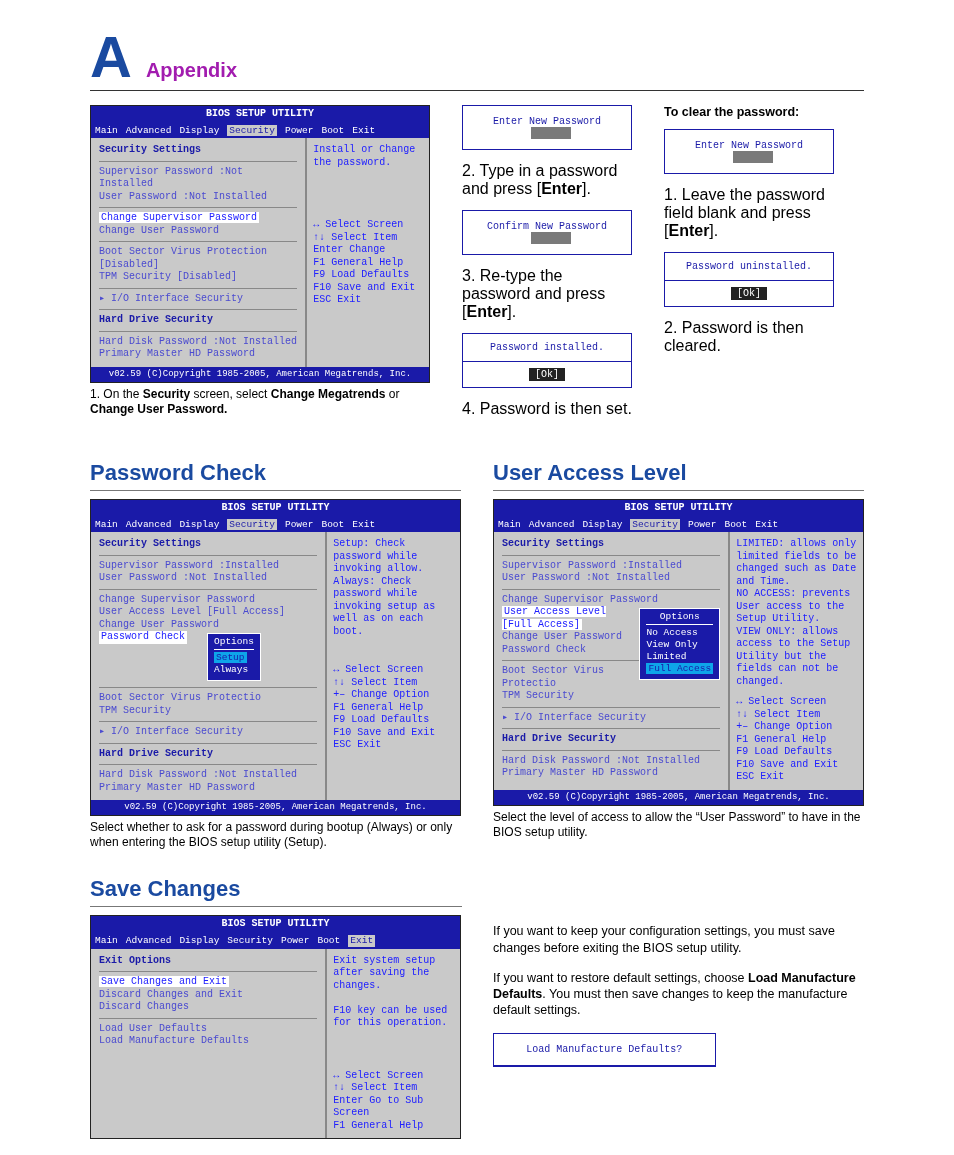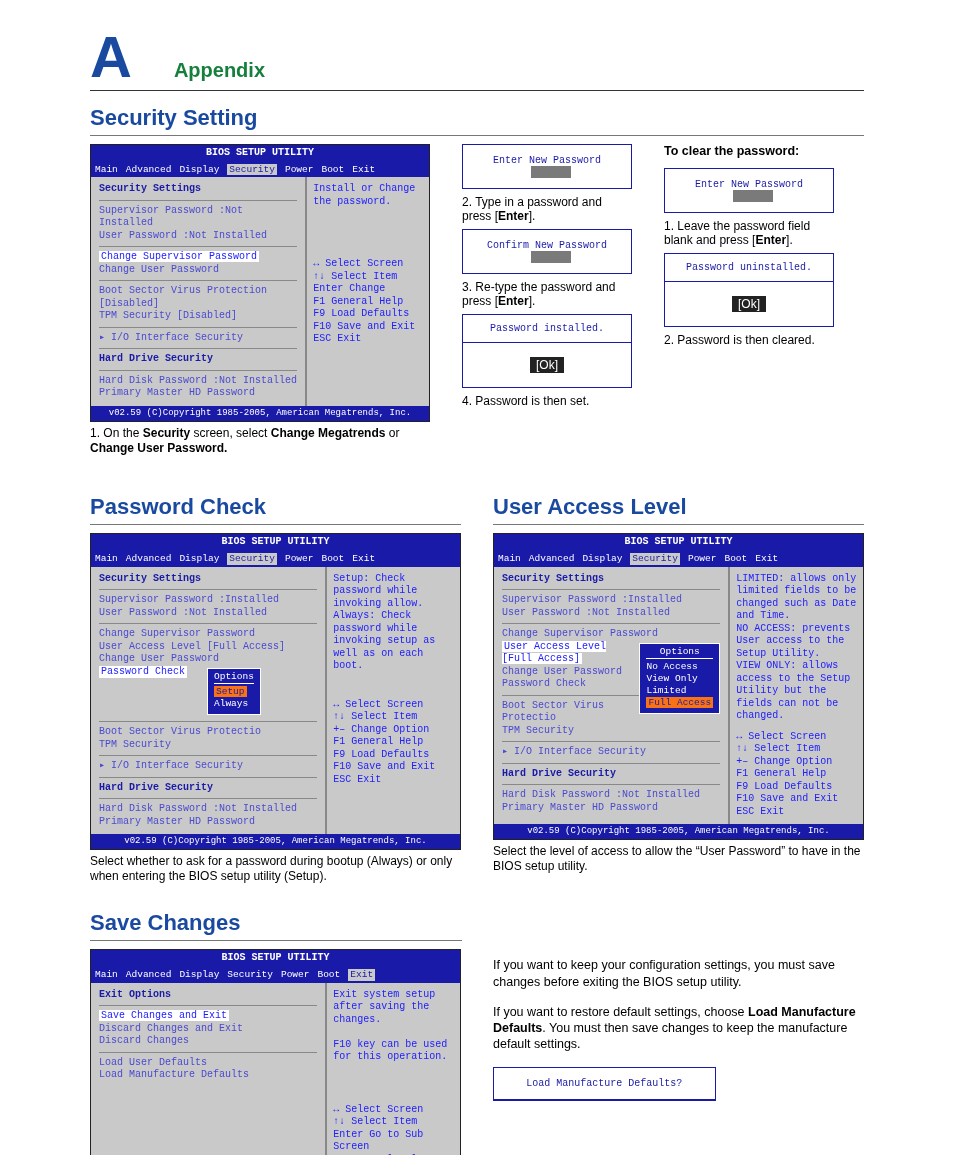--- a/index.html
+++ b/index.html
@@ -6,28 +6,28 @@
   body {
     margin: 0;
     background: #fff;
     font-family: Arial, Helvetica, sans-serif;
     color: #000;
     width: 954px;
   }
   .page { padding: 28px 90px 40px 90px; }
   .appx-row { display: flex; align-items: baseline; border-bottom: 1px solid #333; padding-bottom: 4px; margin-bottom: 14px; }
   .bigA { font-size: 58px; font-weight: 700; color: #1a4aa0; margin-right: 14px; line-height: 1; }
-  .appx-lbl { font-size: 20px; font-weight: 700; color: #15803d; margin-left: 28px; }
+  .appx-lbl { font-size: 20px; font-weight: 700; color: #a21caf; }
   .h1 { font-size: 22px; font-weight: 700; color: #1a4aa0; border-bottom: 1px solid #777; padding-bottom: 4px; margin: 12px 0 8px; }
   .row { display: flex; gap: 20px; }
   .col { flex: 1; min-width: 0; }
   .col-narrow { flex: 0 0 170px; }
   .caption { font-size: 12px; line-height: 1.25; margin: 4px 0 8px; }
   .caption b { font-weight: 700; }
-  .mini-note { font-size: 12px; margin: 6px 0; }
+  .mini-note { font-size: 16px; margin: 12px 0; }
   .mini-note b { font-weight: 700; }
   .cols-top { display: flex; gap: 18px; }
 
   
   .bios {
     border: 1px solid #222;
     background: #c9c9c9;
     font-family: "Courier New", monospace;
     font-size: 10px;
     line-height: 1.25;
@@ -84,21 +84,21 @@
     position: relative;
     display: inline-block;
     background: #1a1aa8;
     color: #fff;
     border: 1px solid #fff;
     padding: 2px 6px 4px;
     margin-top: 2px;
     font-size: 9.5px;
   }
   .bios .popup .ptitle { border-bottom: 1px solid #fff; margin-bottom: 2px; padding-bottom: 1px; text-align: center; }
-  .bios .popup .psel { background: #f97316; color: #1a1aa8; padding: 0 2px; }
+  .bios .popup .psel { background: #0ea5e9; color: #1a1aa8; padding: 0 2px; }
 
   
   .dlg {
     border: 1px solid #1a1aa8;
     background: #fff;
     font-family: "Courier New", monospace;
     font-size: 10px;
     color: #1a1aa8;
     padding: 10px 8px;
     text-align: center;
@@ -113,24 +113,24 @@
     margin-left: 8px;
     vertical-align: middle;
   }
   .dlg.split { padding: 0; }
   .dlg.split .top { padding: 8px; border-bottom: 1px solid #1a1aa8; }
   .dlg.split .bot { padding: 6px; }
   .btn {
     display: inline-block;
     background: #222;
     color: #fff;
-    font-family: Liberation Sans, sans-serif;
-    font-size: 12px;
+    font-family: Liberation Mono, monospace;
+    font-size: 10px;
     padding: 1px 6px;
-    margin: 8px 8px;
+    margin: 0 8px;
   }
   .btn.outline { background: transparent; color: #1a1aa8; }
   .confirm-dlg {
     border: 1px solid #1a1aa8;
     background: #fff;
     font-family: "Courier New", monospace;
     font-size: 10px;
     color: #1a1aa8;
     text-align: center;
   }
@@ -143,21 +143,20 @@
 </head>
 <body>
 
 <div class="page">
 
   <div class="appx-row">
     <div class="bigA">A</div>
     <div class="appx-lbl">Appendix</div>
   </div>
 
-  <div class="h1">Security Setting</div>
 
   <div class="cols-top section-block">
 
     <div style="flex:0 0 340px;">
       <div class="bios">
         <div class="titlebar">BIOS SETUP UTILITY</div>
         <div class="menubar">
           <span>Main</span>
           <span>Advanced</span>
           <span>Display</span>

